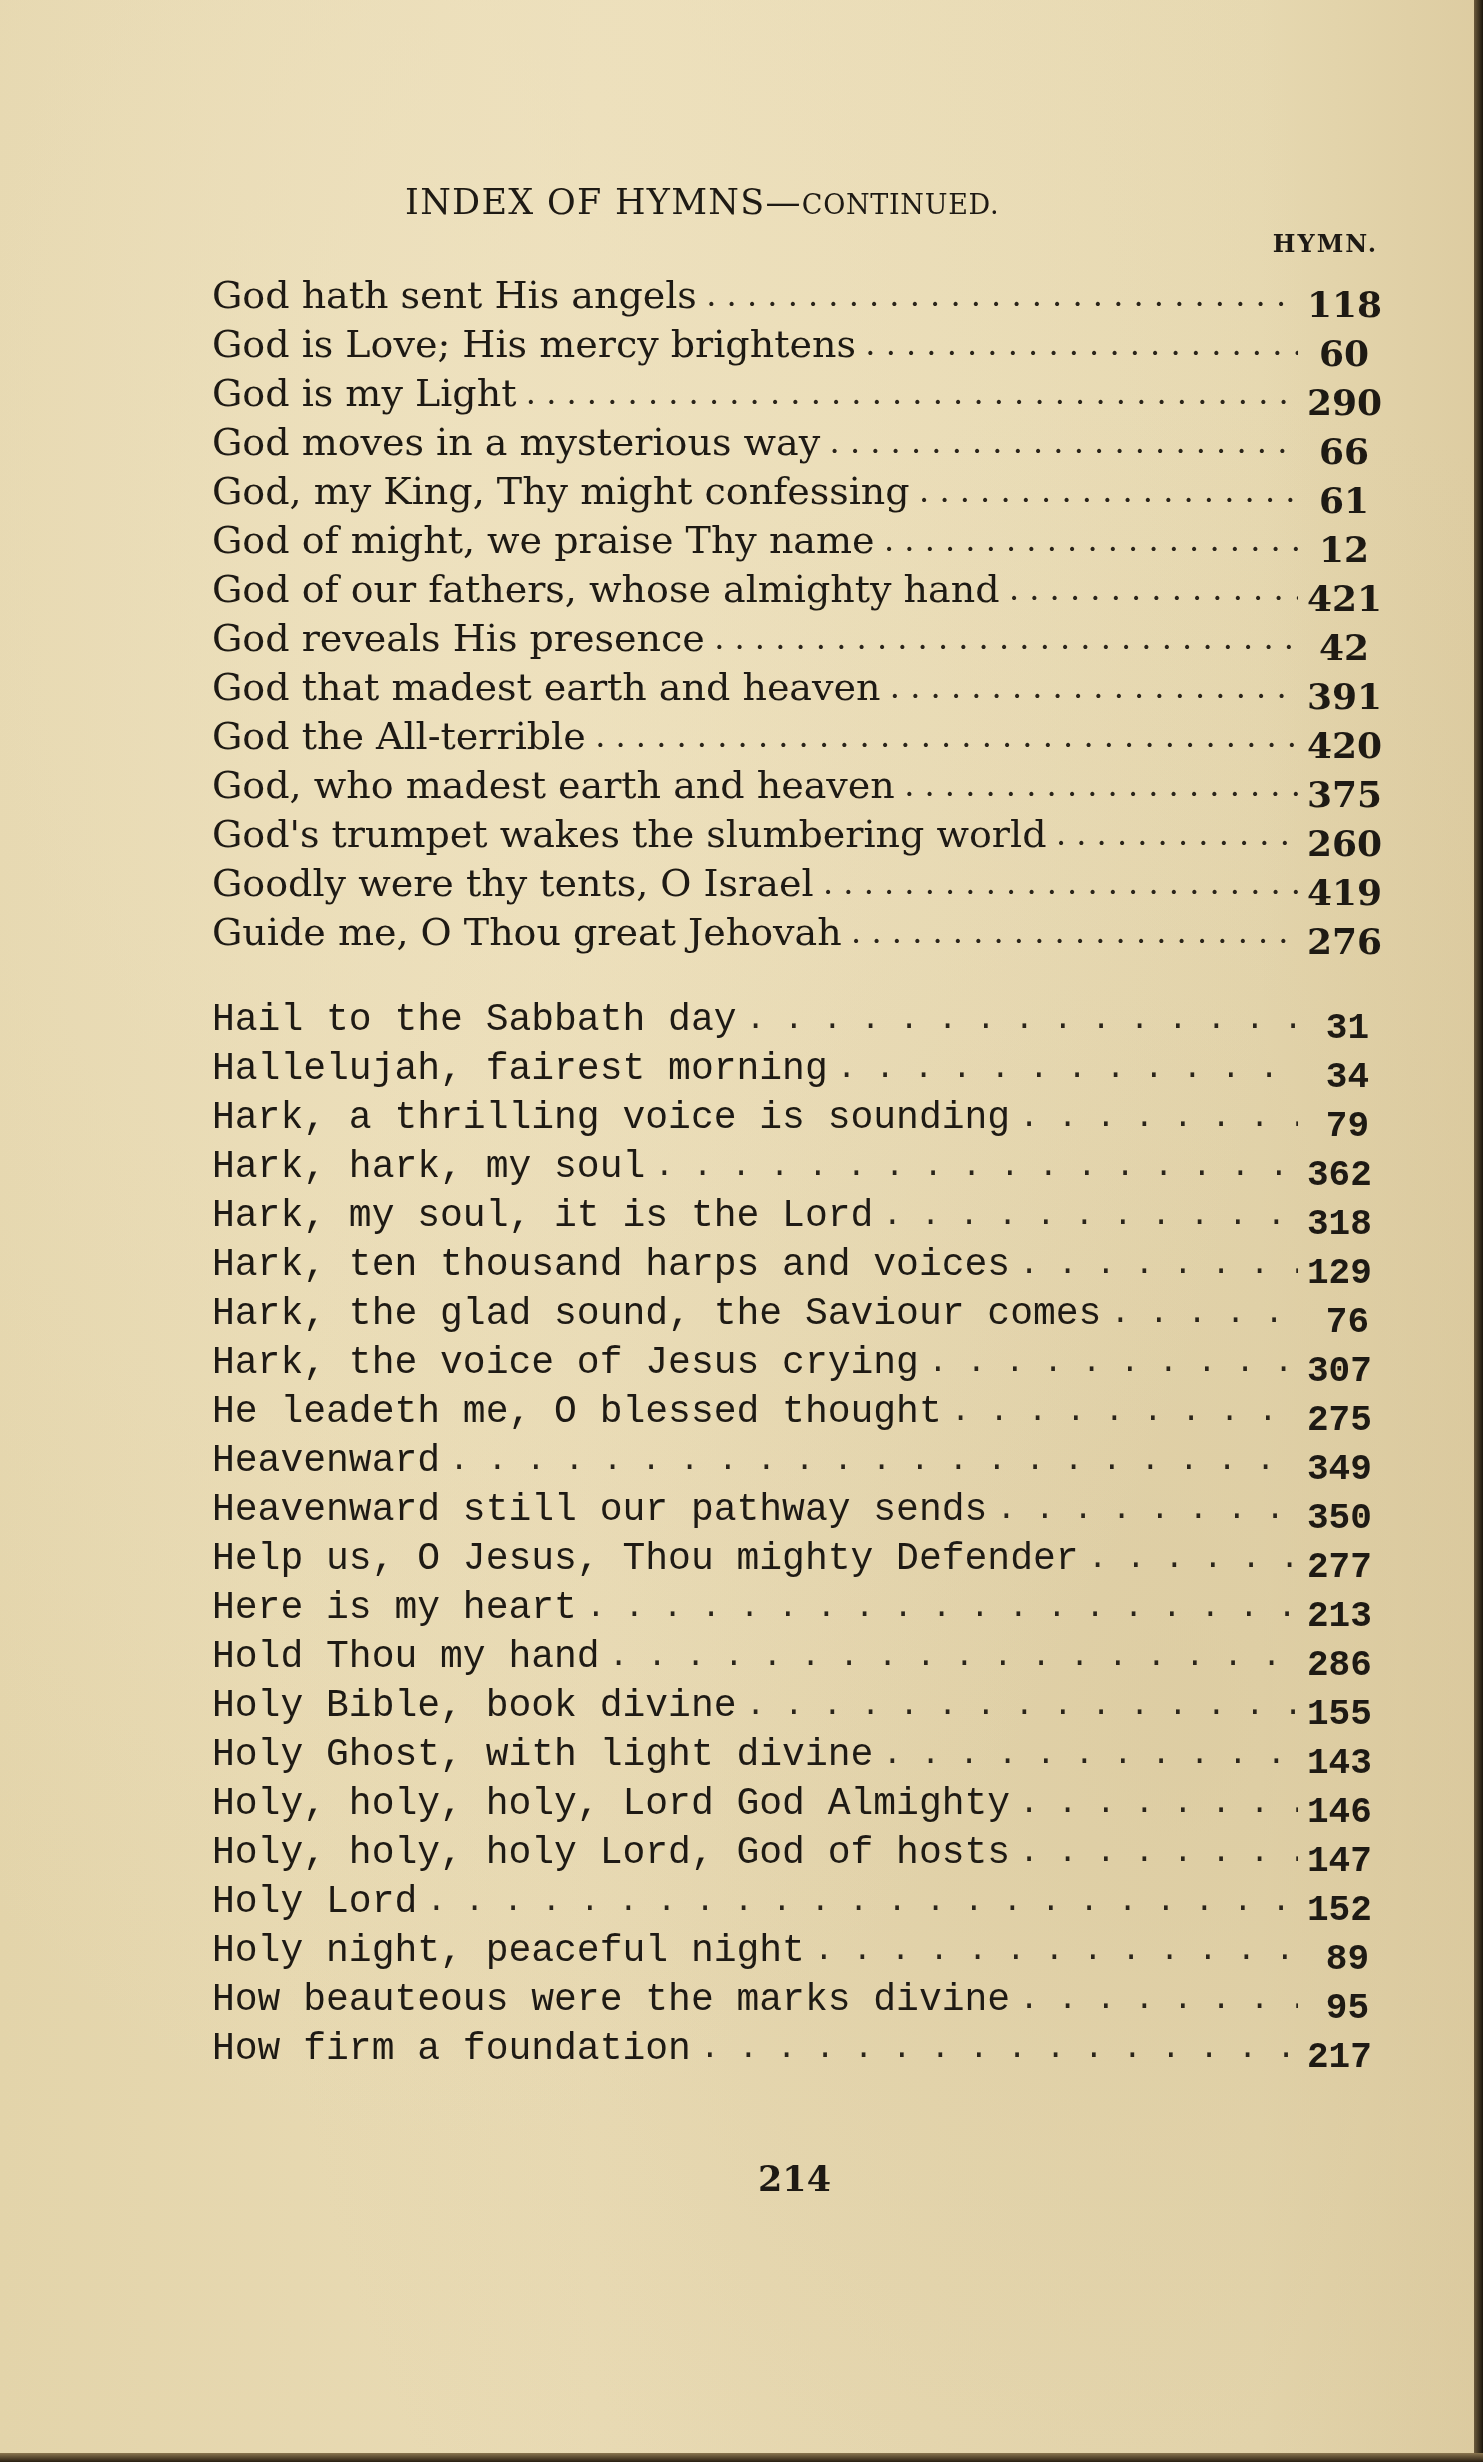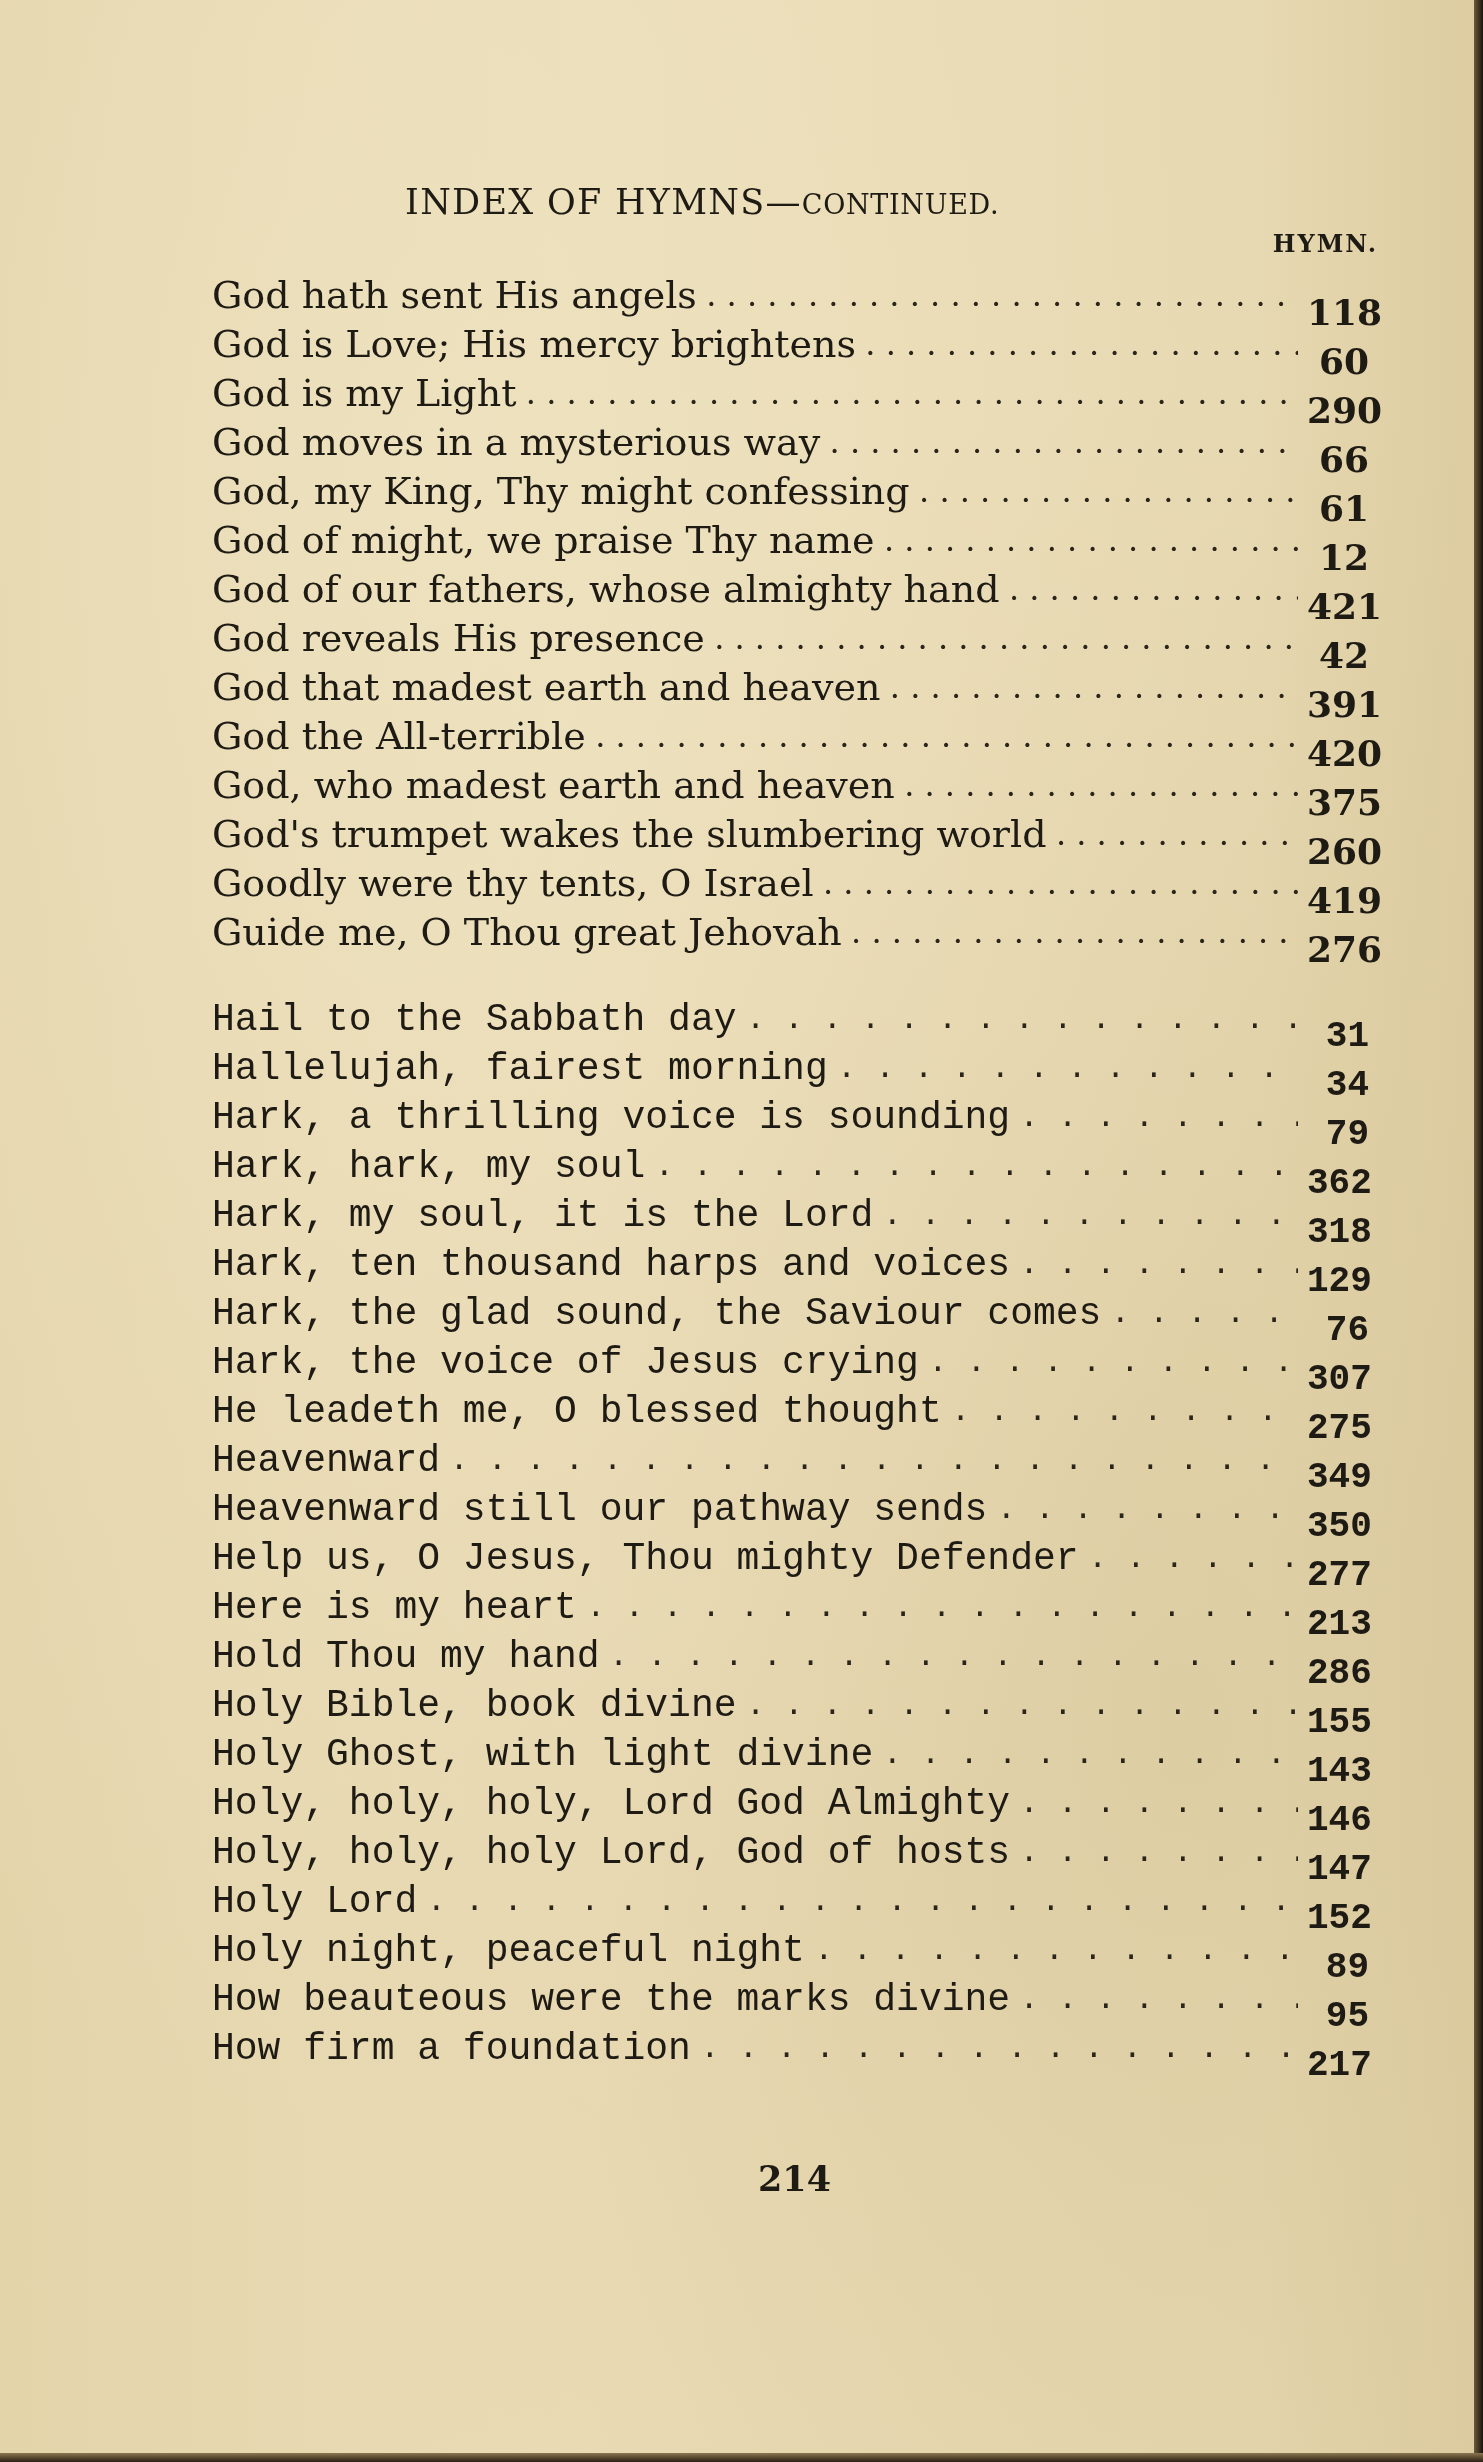--- a/index.html
+++ b/index.html
@@ -28,21 +28,21 @@
   }
   .title .sc { font-size:27px; letter-spacing:0.7px; }
   .col-head {
     position:absolute; right:105px; top:229px;
     font-size:24px; font-weight:bold; letter-spacing:2px;
   }
   .entries { position:absolute; left:212px; width:1157px; }
   .group1 { top:271px; }
   .group2 { top:995px;font-family:Liberation Mono, monospace; }
   .entry {
-    display:flex; align-items:flex-start; height:49px;
+    display:flex; align-items:center; height:49px;
     font-size:38px; line-height:49px; white-space:nowrap;
   }
   .entry .t { flex:0 0 auto; padding-right:9.4px; }
   .entry .dots {
     flex:1 1 auto; overflow:hidden; font-size:32px; letter-spacing:6px; color:#2a241a;
   }
   .entry .dots::before {
     content:". . . . . . . . . . . . . . . . . . . . . . . . . . . . . . . . . . . . . . . . . . . . . . . . . . . . . . . . . . . . . . . . . . . . . . . . . . . . . . . . . . . . . . . . . . . . . . .";
     letter-spacing:0px;
   }

